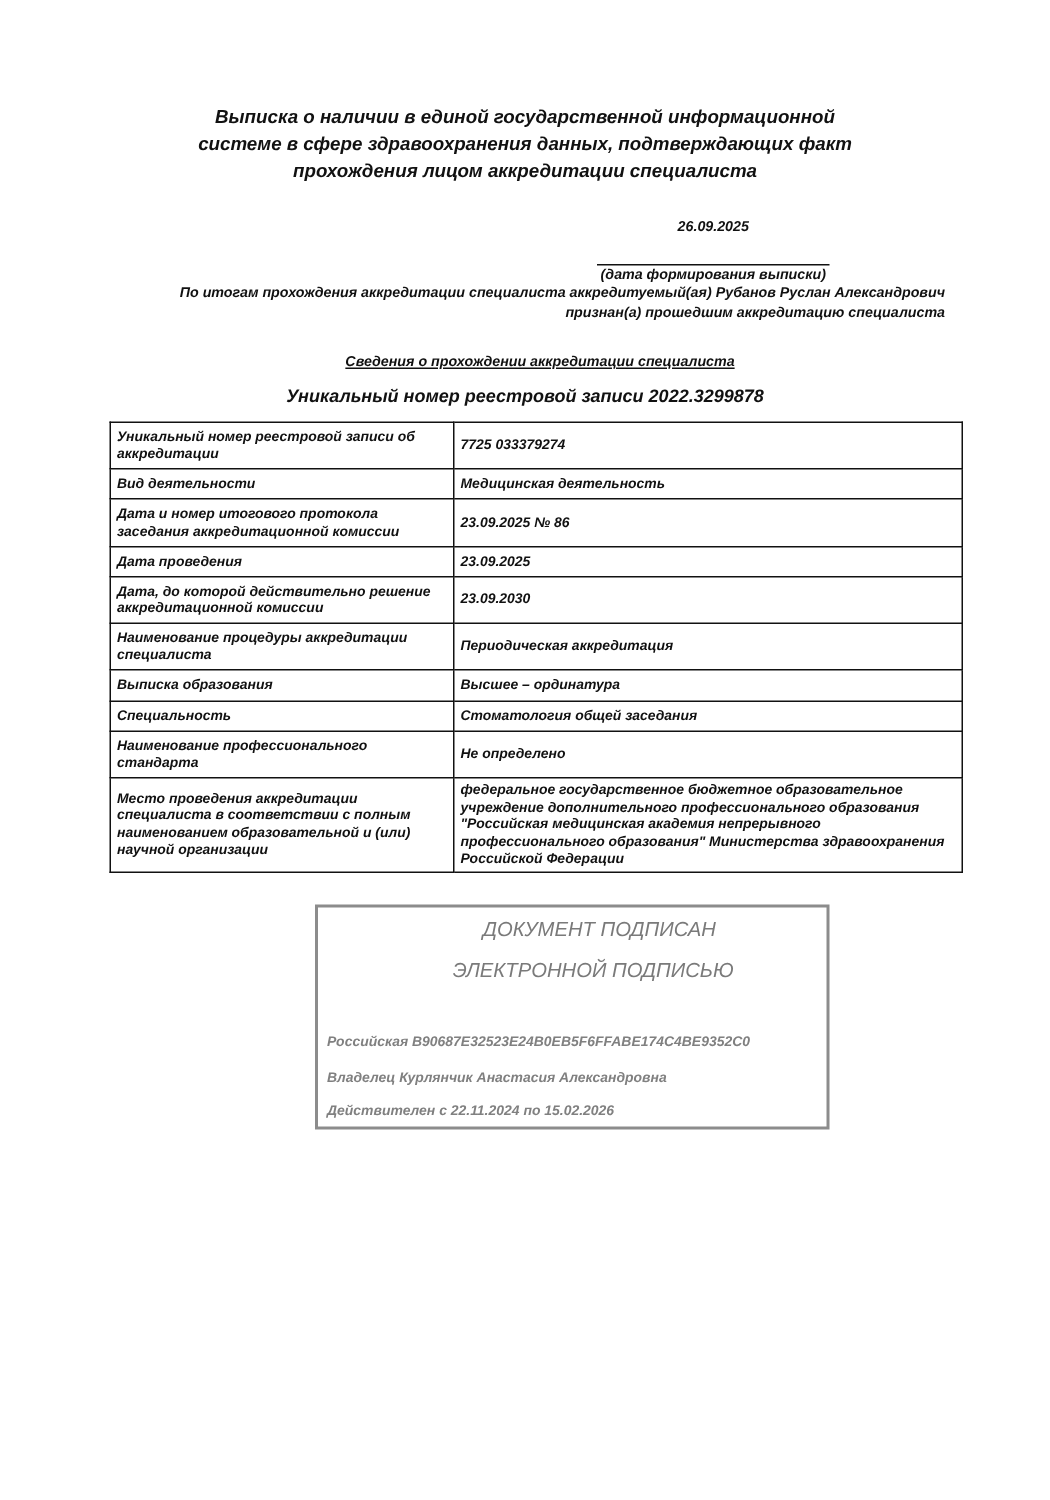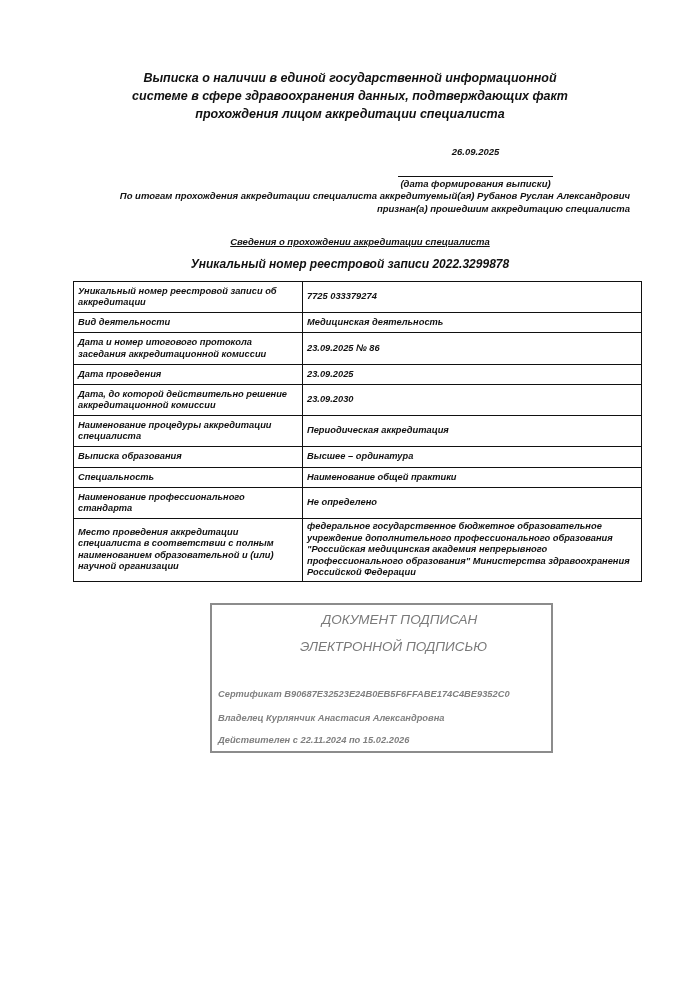--- a/index.html
+++ b/index.html
@@ -42,22 +42,22 @@
     table.info td.label { width: 219px; }
     .stamp {
       position: absolute; left: 210px; top: 603px; width: 339px; height: 146px;
       border: 2px solid #8c8c8c; color: #7a7a7a;
     }
     .stamp-line1 {
       position: absolute; left: 0; top: 7px; width: 100%; text-align: center;
       font-size: 13.5px; font-weight: normal; padding-left: 18px;
     }
     .stamp-line2 {
-      position: absolute; left: 12px; top: 34px; width: 100%; text-align: center;
-      font-size: 13.5px; font-weight: normal;
+      position: absolute; left: 0; top: 34px; width: 100%; text-align: center;
+      font-size: 13.5px; font-weight: normal; padding-left: 14px;
     }
     .stamp-detail {
       position: absolute; left: 6px; font-size: 9.3px; font-weight: bold; color: #808080;
     }
   </style>
 </head>
 <body>
 
 <div class="title">
   <div>Выписка о наличии в единой государственной информационной</div>
@@ -103,32 +103,32 @@
     <tr style="height:31px">
       <td class="label">Наименование процедуры аккредитации специалиста</td>
       <td>Периодическая аккредитация</td>
     </tr>
     <tr style="height:21px">
       <td class="label">Выписка образования</td>
       <td>Высшее – ординатура</td>
     </tr>
     <tr style="height:20px">
       <td class="label">Специальность</td>
-      <td>Наименование общей практики</td>
+      <td>Стоматология общей заседания</td>
     </tr>
     <tr style="height:31px">
       <td class="label">Наименование профессионального стандарта</td>
       <td>Не определено</td>
     </tr>
     <tr style="height:57px">
       <td class="label">Место проведения аккредитации специалиста в соответствии с полным наименованием образовательной и (или) научной организации</td>
       <td>федеральное государственное бюджетное образовательное учреждение дополнительного профессионального образования "Российская медицинская академия непрерывного профессионального образования" Министерства здравоохранения Российской Федерации</td>
     </tr>
   </tbody>
 </table>
 
 <div class="stamp">
   <div class="stamp-line1">ДОКУМЕНТ ПОДПИСАН</div>
   <div class="stamp-line2">ЭЛЕКТРОННОЙ ПОДПИСЬЮ</div>
-  <div class="stamp-detail" style="top:84px">Сертификат B90687E32523E24B0EB5F6FFABE174C4BE9352C0</div>
+  <div class="stamp-detail" style="top:84px">Российская B90687E32523E24B0EB5F6FFABE174C4BE9352C0</div>
   <div class="stamp-detail" style="top:108px">Владелец Курлянчик Анастасия Александровна</div>
   <div class="stamp-detail" style="top:130px">Действителен с 22.11.2024 по 15.02.2026</div>
 </div>
 
 </body></html>

